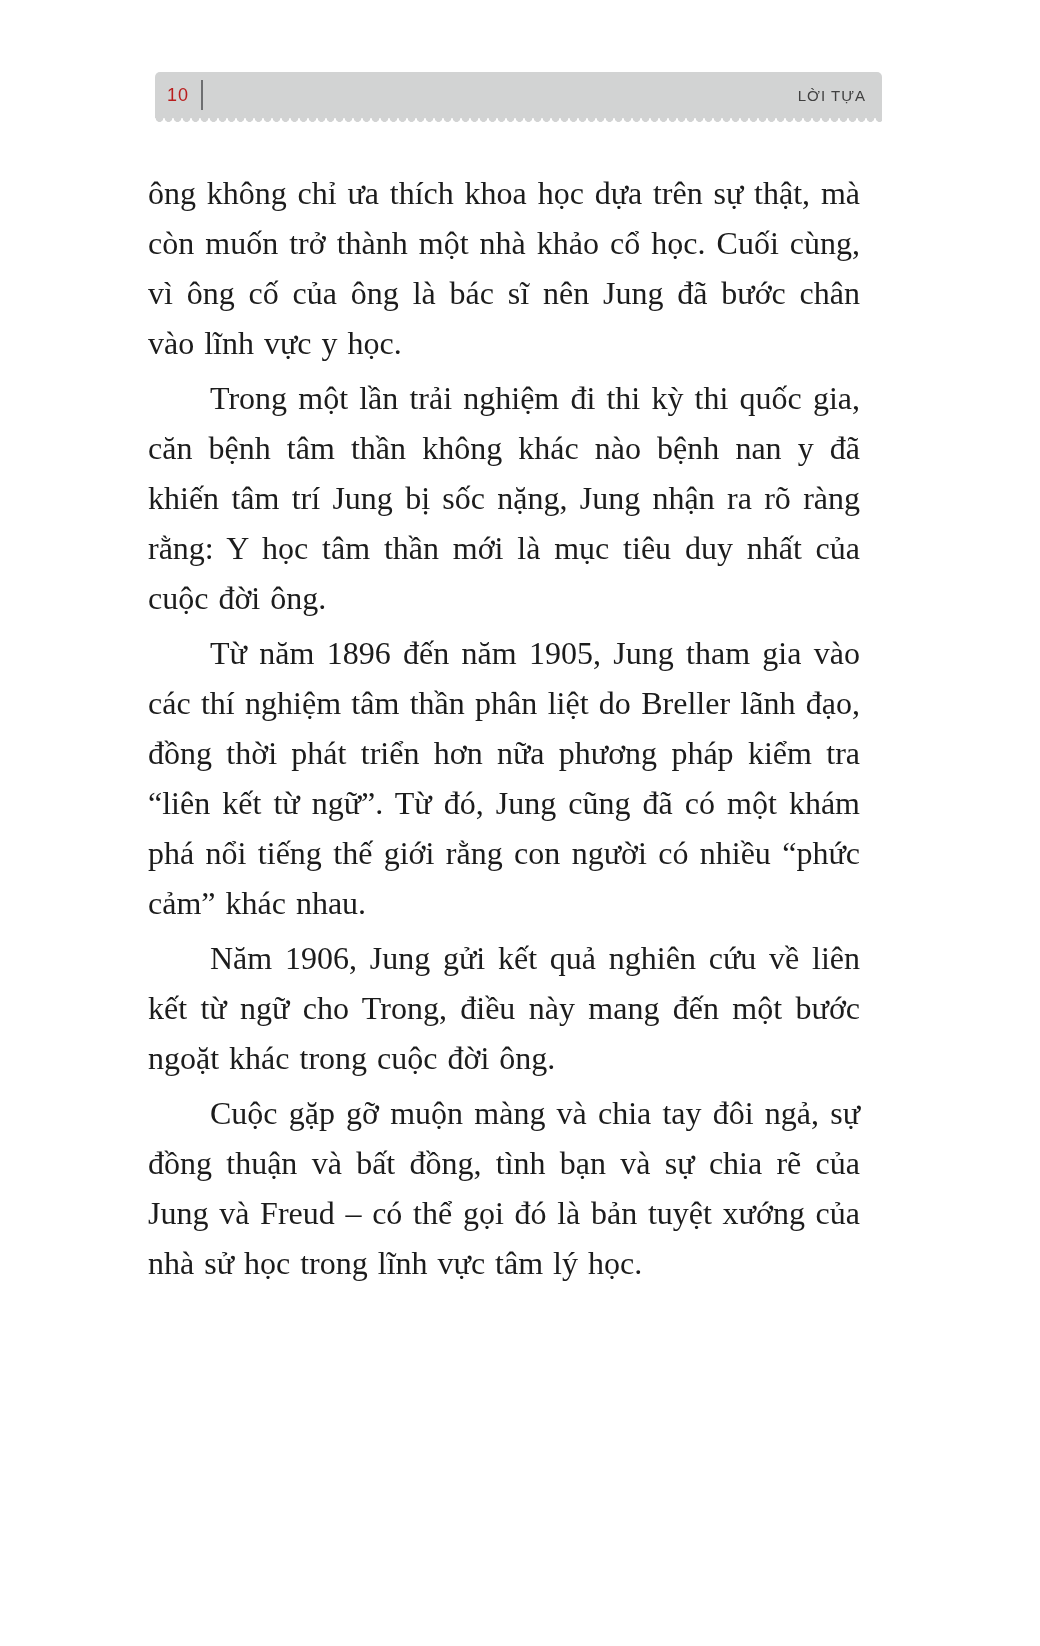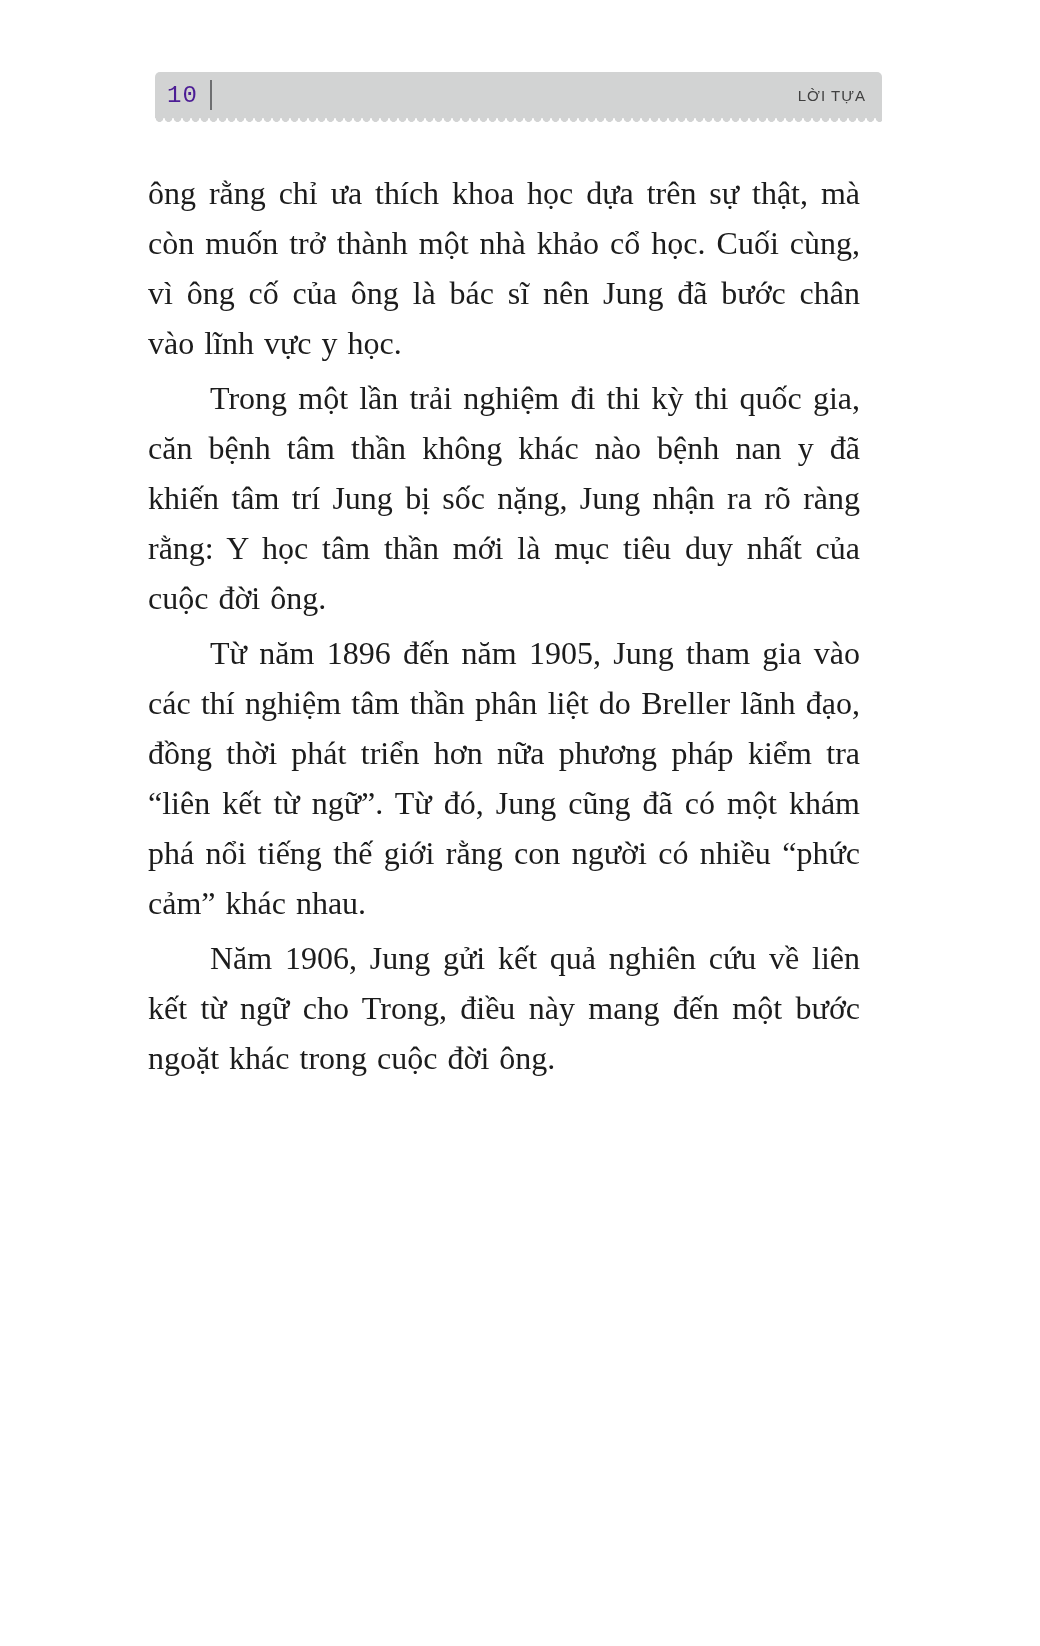--- a/index.html
+++ b/index.html
@@ -38,24 +38,23 @@
     background-size: 9px 6px;
     background-repeat: repeat-x;
   }
   .header-left {
     display: flex;
     align-items: center;
     gap: 12px;
     font-family: "Liberation Sans", sans-serif;
   }
   .page-number {
-    font-size: 24px;
-    color: #4c1d95;
+    font-size: 18px;
+    color: #b91c1c;
     letter-spacing: 1px;
-    font-family: Liberation Mono, monospace;
   }
   .page-number-sep {
     display: inline-block;
     width: 2px;
     height: 30px;
     background: #6d6e70;
   }
   .chapter-title {
     font-family: "Liberation Sans", sans-serif;
     font-size: 15px;
@@ -89,19 +88,20 @@
 
   <div class="running-header">
     <div class="header-left">
       <span class="page-number">10</span>
       <span class="page-number-sep"></span>
     </div>
     <span class="chapter-title">LỜI TỰA</span>
   </div>
 
   <div class="body-text">
-    <p class="no-indent">ông rằng chỉ ưa thích khoa học dựa trên sự thật, mà còn muốn trở thành một nhà khảo cổ học. Cuối cùng, vì ông cố của ông là bác sĩ nên Jung đã bước chân vào lĩnh vực y học.</p>
+    <p class="no-indent">ông không chỉ ưa thích khoa học dựa trên sự thật, mà còn muốn trở thành một nhà khảo cổ học. Cuối cùng, vì ông cố của ông là bác sĩ nên Jung đã bước chân vào lĩnh vực y học.</p>
     <p>Trong một lần trải nghiệm đi thi kỳ thi quốc gia, căn bệnh tâm thần không khác nào bệnh nan y đã khiến tâm trí Jung bị sốc nặng, Jung nhận ra rõ ràng rằng: Y học tâm thần mới là mục tiêu duy nhất của cuộc đời ông.</p>
     <p>Từ năm 1896 đến năm 1905, Jung tham gia vào các thí nghiệm tâm thần phân liệt do Breller lãnh đạo, đồng thời phát triển hơn nữa phương pháp kiểm tra “liên kết từ ngữ”. Từ đó, Jung cũng đã có một khám phá nổi tiếng thế giới rằng con người có nhiều “phức cảm” khác nhau.</p>
     <p>Năm 1906, Jung gửi kết quả nghiên cứu về liên kết từ ngữ cho Trong, điều này mang đến một bước ngoặt khác trong cuộc đời ông.</p>
+    <p>Cuộc gặp gỡ muộn màng và chia tay đôi ngả, sự đồng thuận và bất đồng, tình bạn và sự chia rẽ của Jung và Freud – có thể gọi đó là bản tuyệt xướng của nhà sử học trong lĩnh vực tâm lý học.</p>
   </div>
 
 </div>
 
 </body></html>

